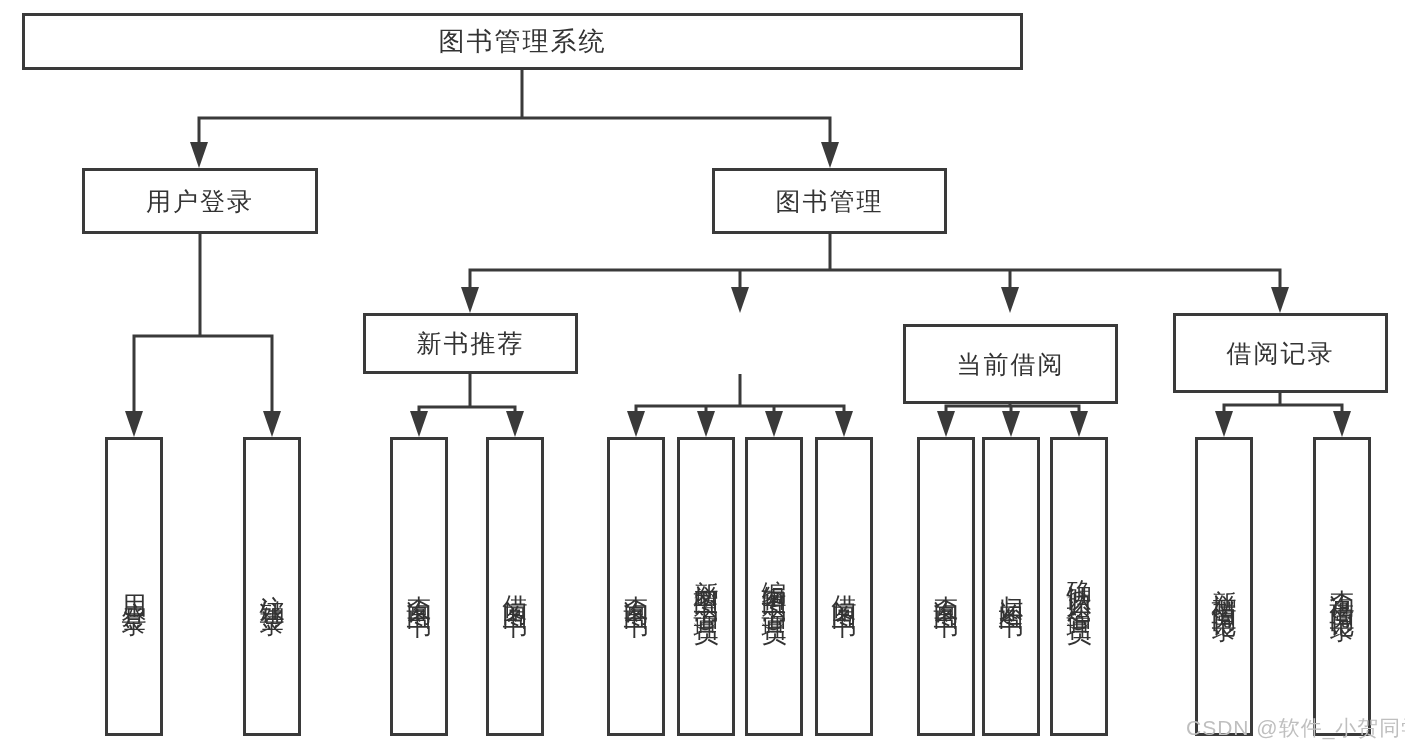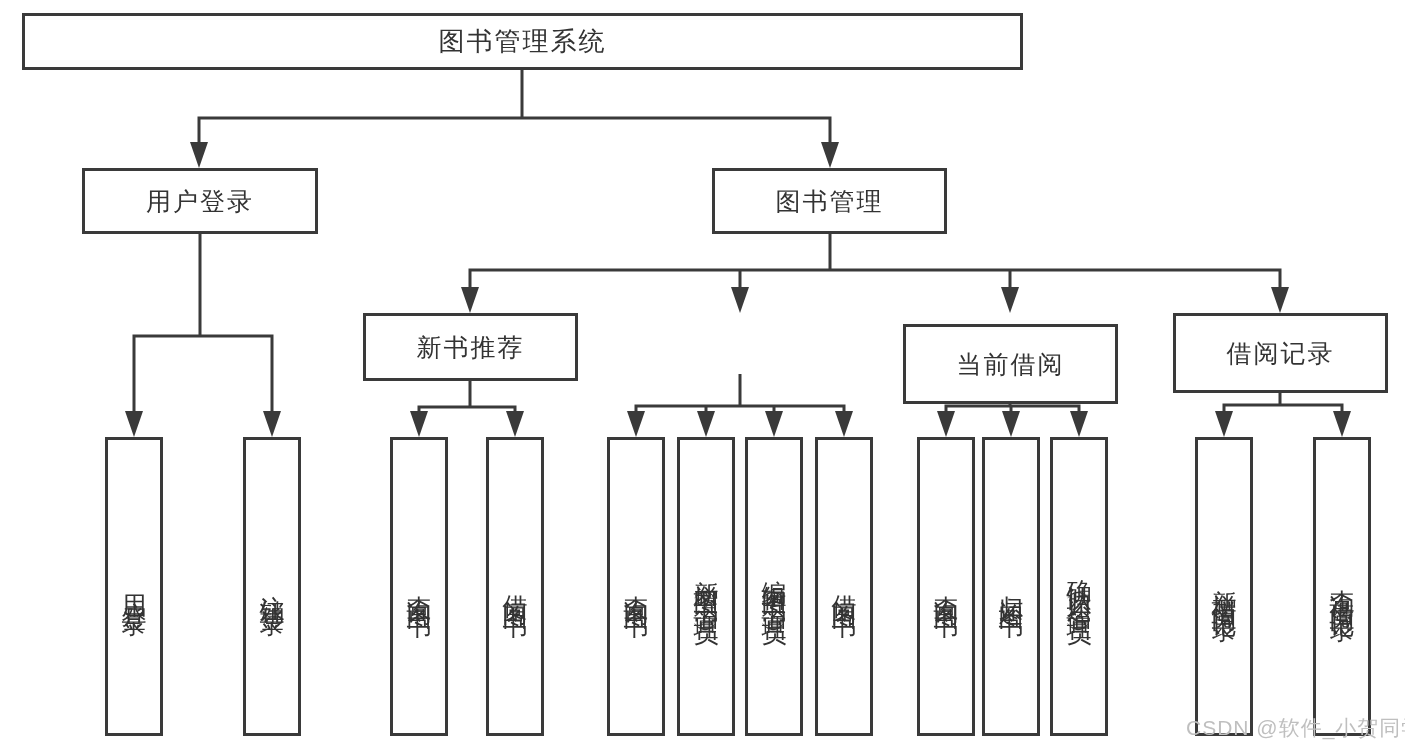--- a/index.html
+++ b/index.html
@@ -118,21 +118,21 @@
     <span class="hlabel">图书管理系统</span>
   </div>
 
   <div class="box" style="left:82px;top:168px;width:236px;height:66px">
     <span class="hlabel">用户登录</span>
   </div>
   <div class="box" style="left:712px;top:168px;width:235px;height:66px">
     <span class="hlabel">图书管理</span>
   </div>
 
-  <div class="box" style="left:363px;top:313px;width:215px;height:68px">
+  <div class="box" style="left:363px;top:313px;width:215px;height:61px">
     <span class="hlabel">新书推荐</span>
   </div>
   <div class="box" style="left:903px;top:324px;width:215px;height:80px">
     <span class="hlabel">当前借阅</span>
   </div>
   <div class="box" style="left:1173px;top:313px;width:215px;height:80px">
     <span class="hlabel">借阅记录</span>
   </div>
 
   <div class="box" style="left:105px;top:437px;width:58px;height:299px">

